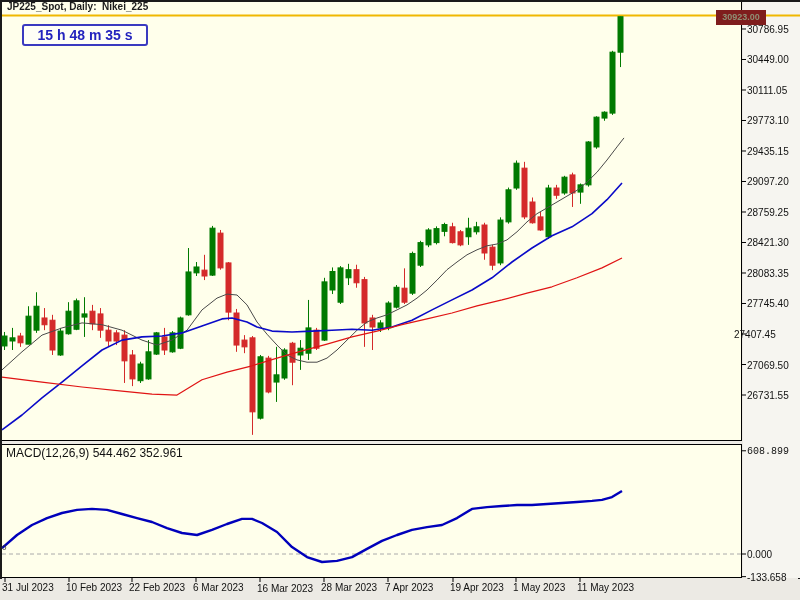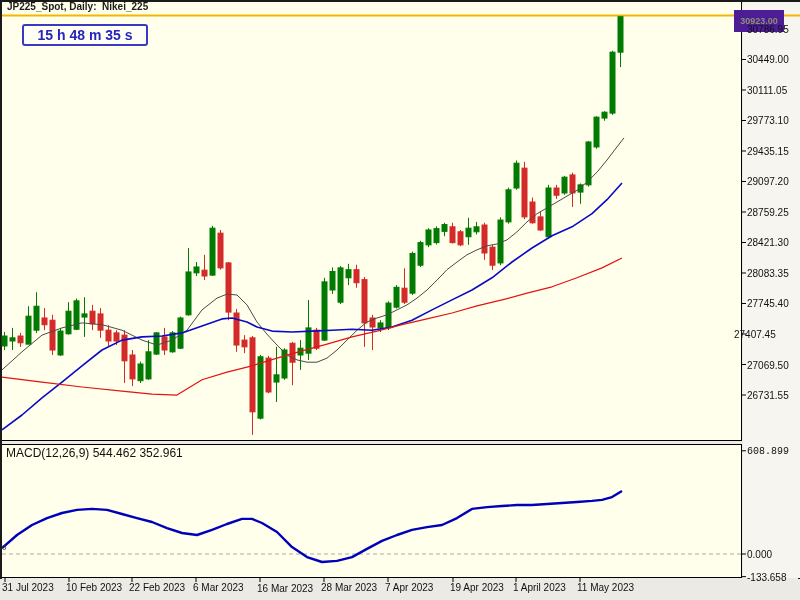--- a/index.html
+++ b/index.html
@@ -20,21 +20,21 @@
   #timer-box{
     position:absolute;left:22px;top:24px;width:122px;height:18px;
     border:2px solid #3A3AC0;border-radius:3px;background:#FFFFF6;
     display:flex;align-items:center;justify-content:center;
     font-size:14px;font-weight:700;color:#2424BE;white-space:pre;
   }
   #macd-label{position:absolute;left:6px;top:446px;font-size:12px;color:#111;}
   #macd-zero-marker{position:absolute;left:2px;top:543px;font-size:8px;color:#333;}
   .tick-label{position:absolute;font-size:10px;color:#111;white-space:nowrap;}
   #price-tag{
-    position:absolute;left:734px;width:50px;height:22px;background:#4c1d95;
+    position:absolute;left:716px;width:50px;height:15px;background:#7f1d1d;
     font-size:9px;font-weight:700;color:#8F8F74;
     display:flex;align-items:center;justify-content:center;white-space:nowrap;
   }
 </style>
 </head>
 <body>
 
 <div id="app">
   <div id="main-panel" class="panel"></div>
   <div id="macd-panel" class="panel"></div>
@@ -259,16 +259,16 @@
       <div class="tick-label" style="left: 747px; top: 549px;">0.000</div>
       <div class="tick-label" style="left: 747px; top: 571.654px;">-133.658</div>
       <div class="tick-label" style="left: 2px; top: 582px;">31 Jul 2023</div>
       <div class="tick-label" style="left: 66px; top: 582px;">10 Feb 2023</div>
       <div class="tick-label" style="left: 129px; top: 582px;">22 Feb 2023</div>
       <div class="tick-label" style="left: 193px; top: 582px;">6 Mar 2023</div>
       <div class="tick-label" style="left: 257px; top: 583px;">16 Mar 2023</div>
       <div class="tick-label" style="left: 321px; top: 582px;">28 Mar 2023</div>
       <div class="tick-label" style="left: 385px; top: 582px;">7 Apr 2023</div>
       <div class="tick-label" style="left: 450px; top: 582px;">19 Apr 2023</div>
-      <div class="tick-label" style="left: 513px; top: 582px;">1 April 2023</div>
+      <div class="tick-label" style="left: 513px; top: 582px;">1 May 2023</div>
       <div class="tick-label" style="left: 577px; top: 582px;">11 May 2023</div>
     </div>
 </div>
 
 </body></html>

